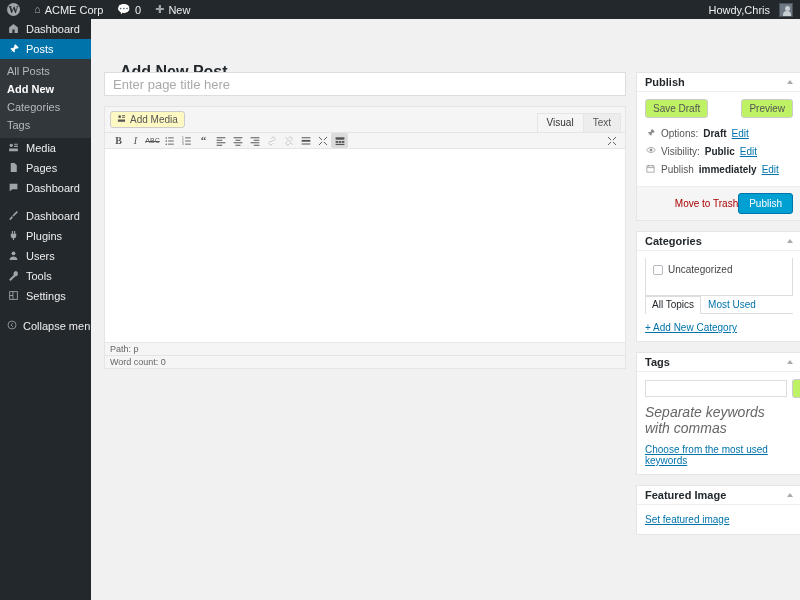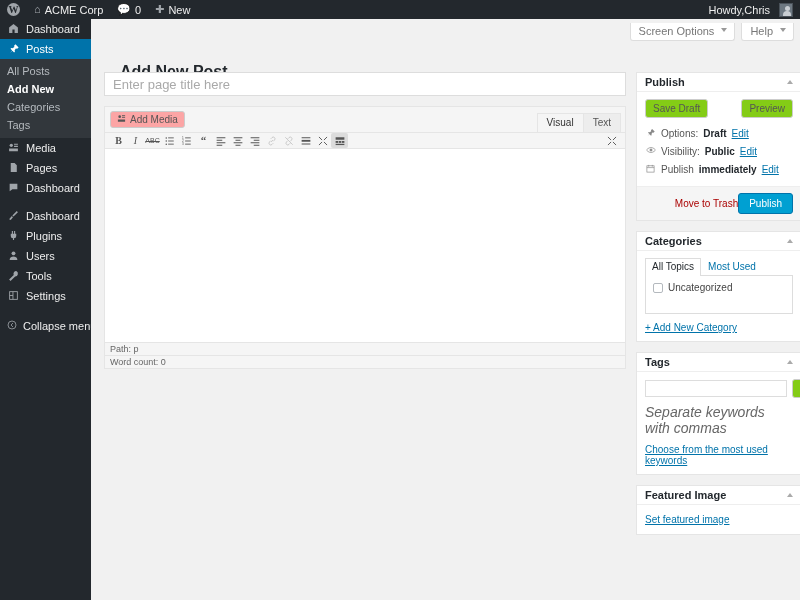--- a/index.html
+++ b/index.html
@@ -129,21 +129,21 @@
   
   #editor-wrap { margin-top:10px; border:1px solid #e5e5e5; background:#f5f5f5; }
   #media-row {
     height:25px; background:#f5f5f5;
     display:flex; align-items:center; padding:0 5px;
     position:relative;
   }
   #add-media-btn {
     display:flex; align-items:center; gap:4px;
     height:17px; padding:0 6px;
-    background:#fca5a5; border:1px solid #ccc; border-radius:3px;
+    background:#fef9c3; border:1px solid #ccc; border-radius:3px;
     font-size:10px; color:#555; cursor:pointer; line-height:15px;
   }
   #editor-tabs { position:absolute; right:4px; bottom:0; display:flex; }
   .etab {
     padding:3px 9px 4px; font-size:10px; color:#555;
     border:1px solid #e5e5e5; border-bottom:none; background:#ededed;
     cursor:pointer; line-height:11px; margin-left:-1px;
   }
   .etab.active { background:#f5f5f5; color:#333; border-color:#e5e5e5; }
   #toolbar-row {
@@ -179,21 +179,21 @@
   }
   .toggle-ind {
     border-left:3px solid transparent; border-right:3px solid transparent;
     border-bottom:4px solid #aaa; cursor:pointer;
   }
   .box-inner { padding:7px 8px 8px; }
 
   
   #publish-actions { display:flex; justify-content:space-between; align-items:center; }
   .btn {
-    background:#84cc16; border:1px solid #ccc; border-radius:3px;
+    background:#bef264; border:1px solid #ccc; border-radius:3px;
     color:#555; font-size:10px; padding:2px 7px; cursor:pointer;
     line-height:13px; font-family:"Liberation Sans", sans-serif;
   }
   .misc-row {
     display:flex; align-items:center; gap:5px;
     font-size:10px; color:#555; padding:3px 0 2px; line-height:13px;
   }
   .misc-ico { color:#888; width:11px; text-align:center; font-size:10px; }
   .misc-row b { color:#23282d; }
   a.link { color:#0073aa; text-decoration:underline; }
@@ -379,30 +379,20 @@
           <circle cx="10" cy="10" r="8"></circle>
           <path d="M12 6l-4 4 4 4"></path>
         </svg>
     </span>
     <span class="label">Collapse menu</span>
   </a>
 </div>
 
 <div id="main">
 
-  <div id="screen-meta">
-    <div class="meta-btn">
-      <span>Screen Options</span>
-      <span class="caret"></span>
-    </div>
-    <div class="meta-btn">
-      <span>Help</span>
-      <span class="caret"></span>
-    </div>
-  </div>
 
   <h1 id="page-title-h1">Add New Post</h1>
 
   <div id="post-body">
 
     <div id="col-main">
 
       <input id="title-input" type="text" placeholder="Enter page title here" style="">
 
       <div id="editor-wrap">
@@ -578,30 +568,30 @@
           <button id="publish-btn">Publish</button>
         </div>
       </div>
 
       <div class="box">
         <div class="box-head">
           <h3>Categories</h3>
           <span class="toggle-ind"></span>
         </div>
         <div class="box-inner">
-          <div id="cat-tabs">
-            <div class="cat-tab active">All Topics</div>
-            <div class="cat-tab">Most Used</div>
-          </div>
           <div id="cat-list">
             <label class="cat-item">
               <span class="cbx"></span>
               <span>Uncategorized</span>
             </label>
           </div>
+          <div id="cat-tabs">
+            <div class="cat-tab active">All Topics</div>
+            <div class="cat-tab">Most Used</div>
+          </div>
           <a id="add-cat-link" class="link">+ Add New Category</a>
         </div>
       </div>
 
       <div class="box">
         <div class="box-head">
           <h3>Tags</h3>
           <span class="toggle-ind"></span>
         </div>
         <div class="box-inner">

